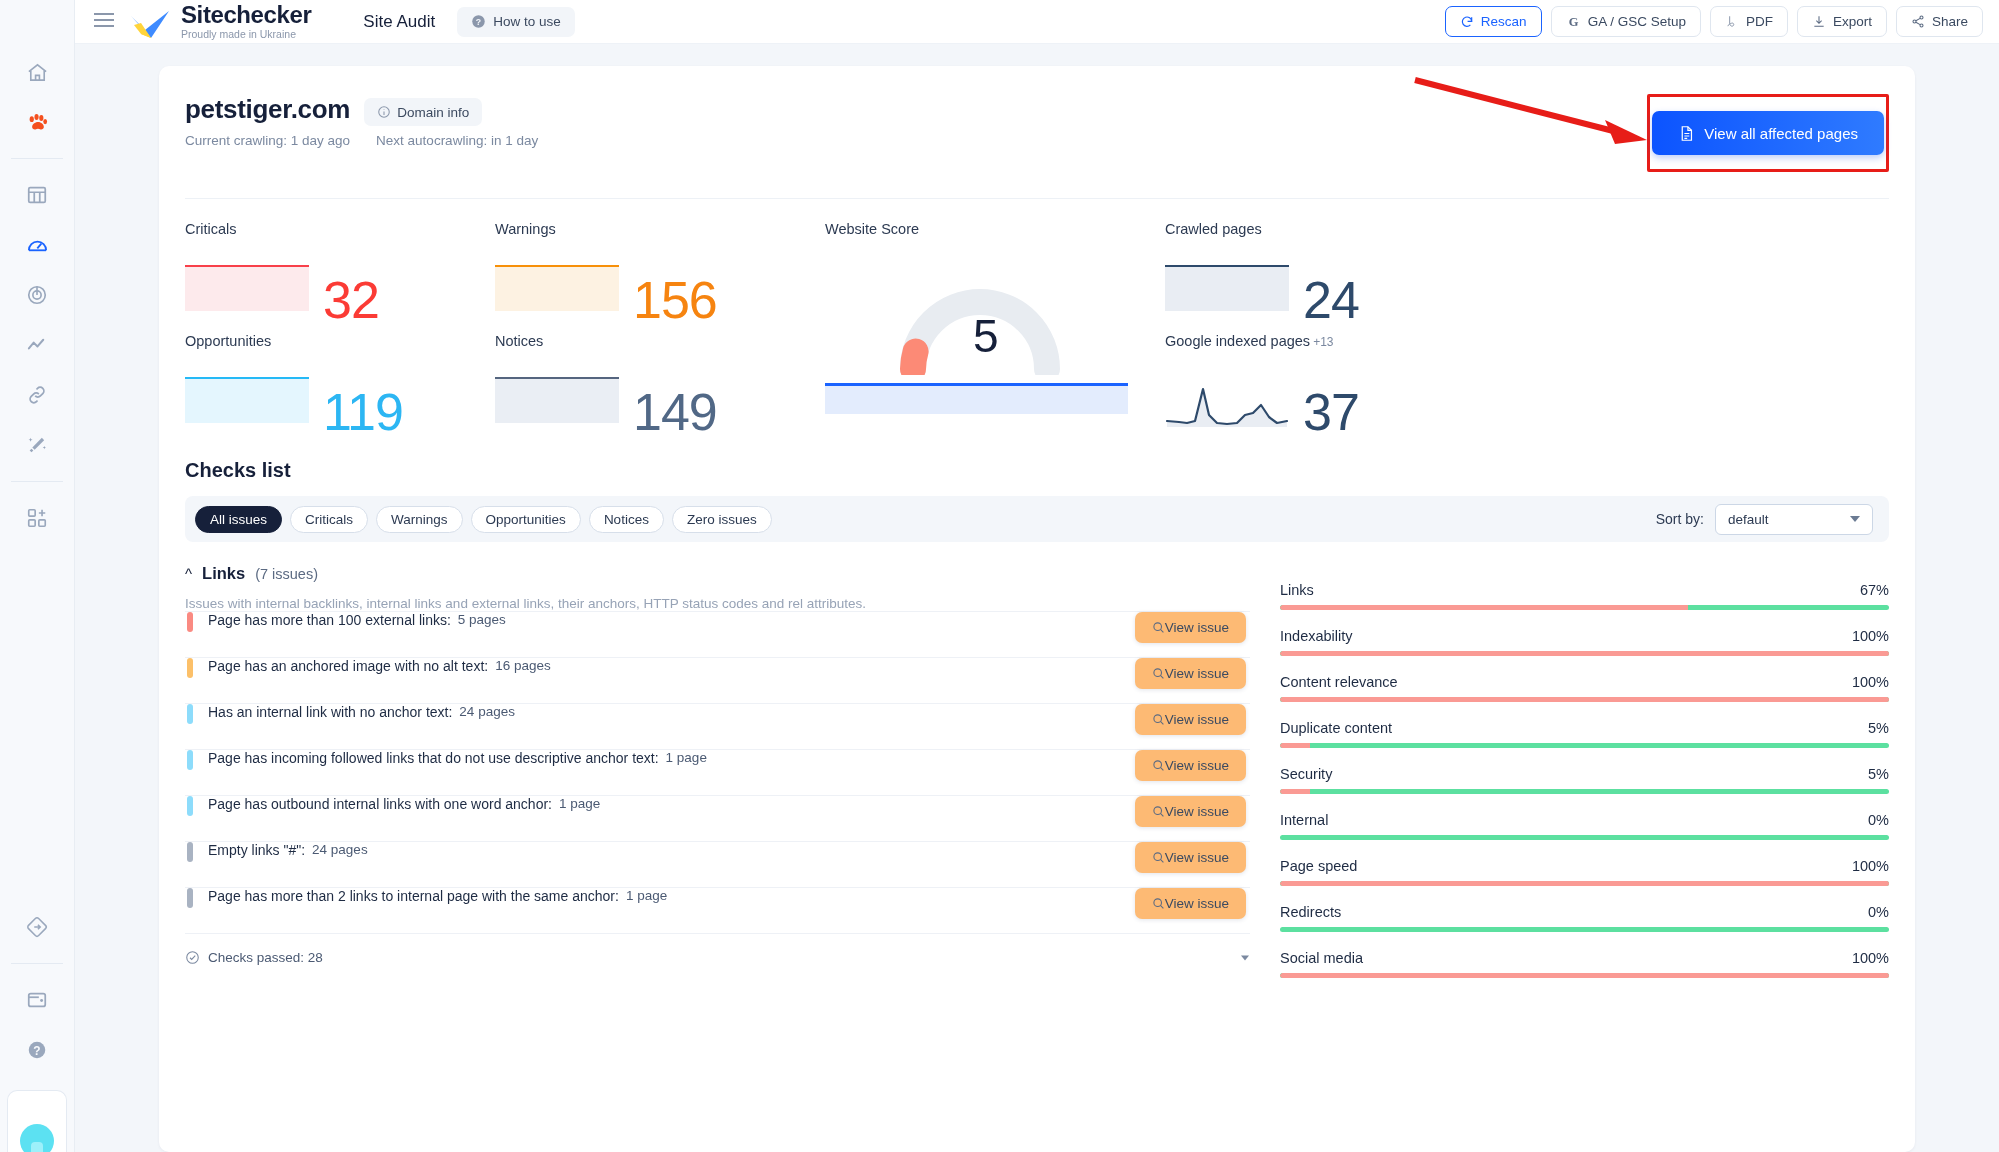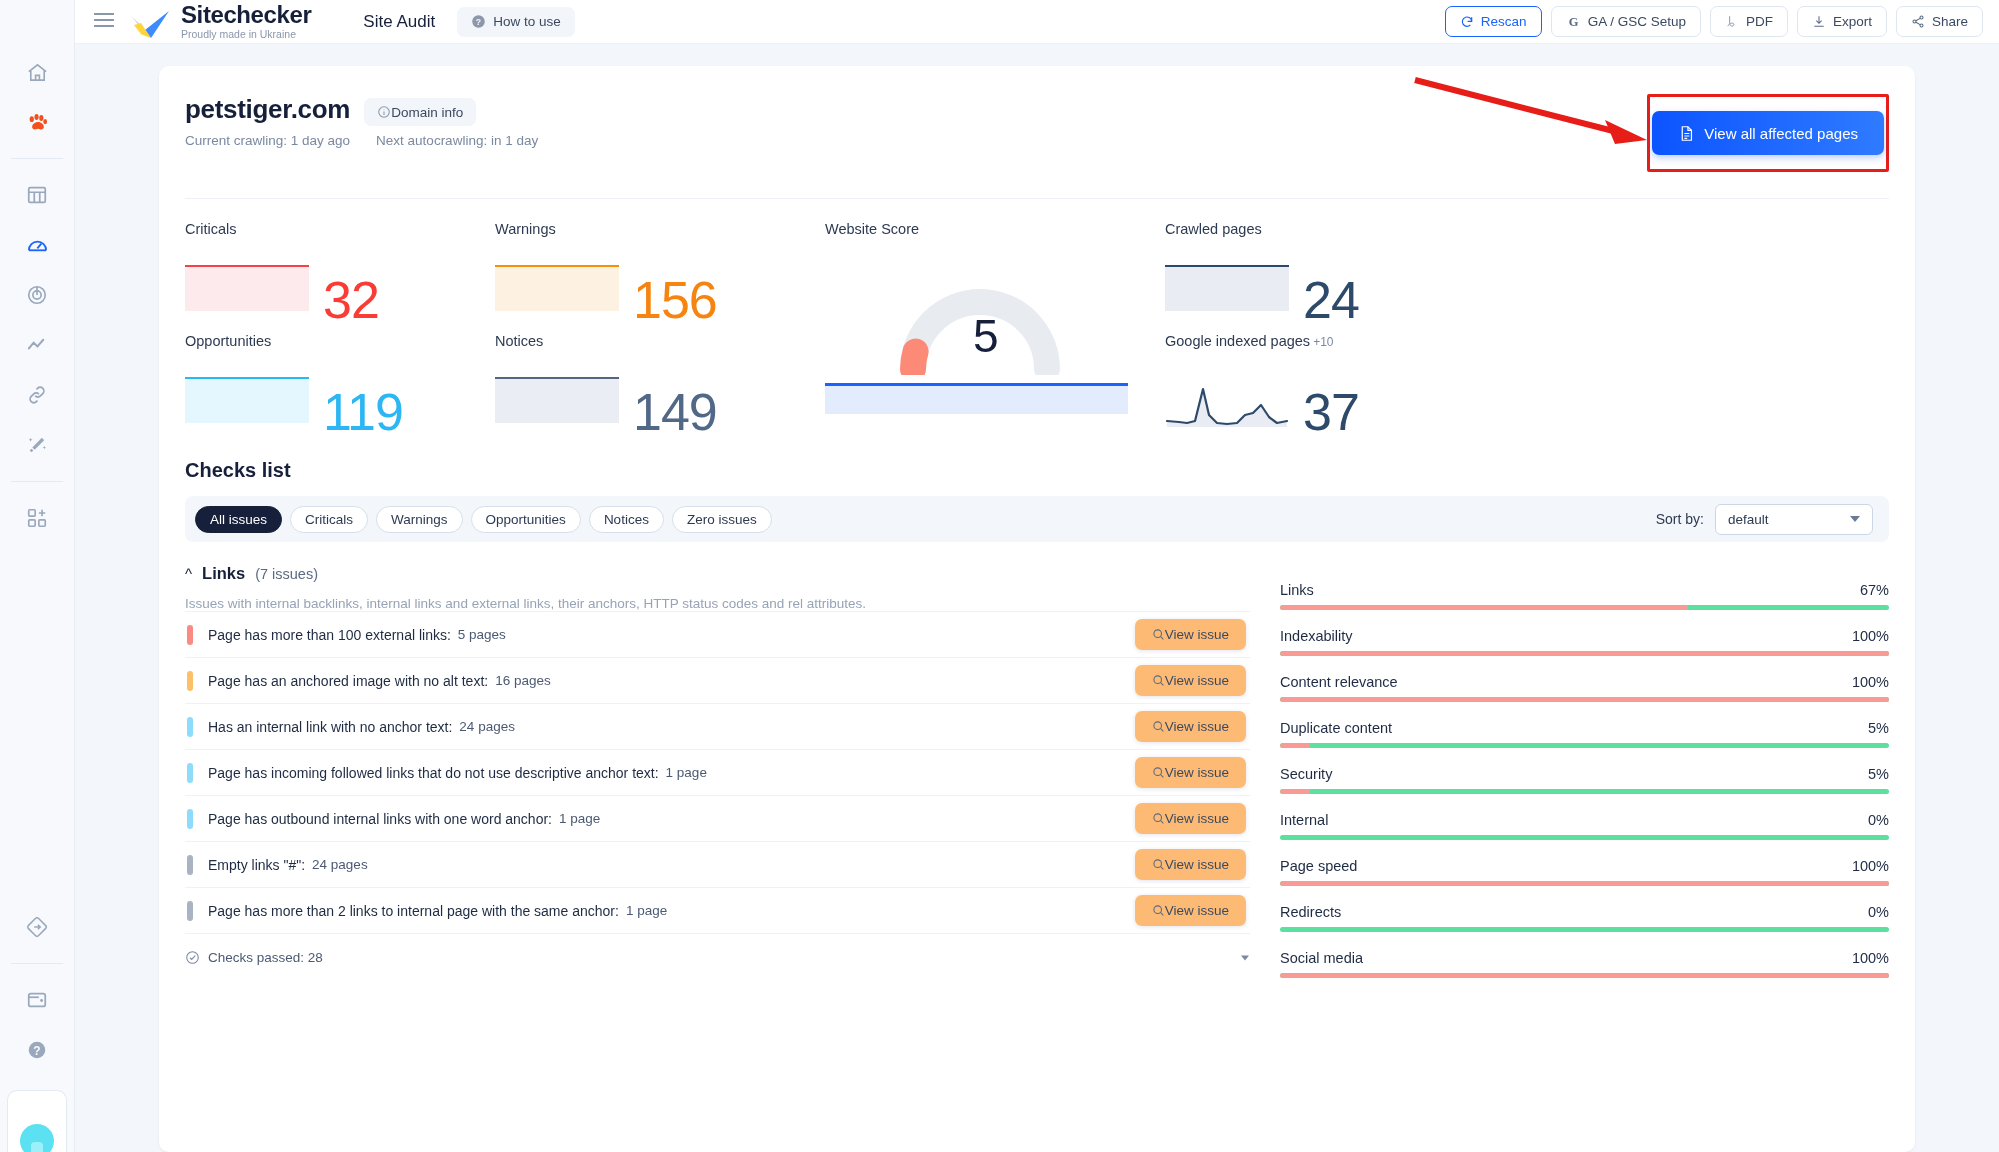--- a/index.html
+++ b/index.html
@@ -93,21 +93,21 @@
     box-shadow: 0 1px 3px rgba(26,42,74,.06);
     padding: 0 26px; height: 100%;
   }
 
   
   .dom-row { display: flex; align-items: flex-start; padding-top: 28px; }
   .dom-name { font-size: 26px; font-weight: 700; color: #16203a; letter-spacing: -0.3px; }
   .dom-info {
     margin-left: 14px; margin-top: 4px; height: 28px;
     background: #f2f5f9; border-radius: 7px;
-    display: inline-flex; align-items: center; gap: 0;
+    display: inline-flex; align-items: center; gap: 6px;
     padding: 0 13px; font-size: 13.5px; color: #3c4a60;
   }
   .dom-meta { margin-top: 7px; display: flex; gap: 26px; font-size: 13.5px; color: #7b89a0; }
 
   .cta-wrap { margin-left: auto; position: relative; }
   .cta-hl { border: 3px solid #e71d18; padding: 14px 2px; border-radius: 2px; }
   .cta {
     background: linear-gradient(90deg,#0c54ff 0%,#2f7bff 100%);
     color: #fff; border-radius: 7px; height: 44px;
     display: flex; align-items: center; justify-content: center; gap: 9px;
@@ -179,21 +179,21 @@
 
   .content-row { display: flex; gap: 30px; margin-top: 22px; }
   .issues-col { width: 1065px; flex: 0 0 1065px; }
   .grp-head { display: flex; align-items: center; gap: 10px; }
   .chev { color: #16203a; font-size: 15px; line-height: 1; }
   .grp-name { font-size: 16.5px; font-weight: 600; color: #16203a; }
   .grp-cnt { font-size: 14.5px; color: #5b6a82; }
   .grp-desc { font-size: 13.5px; color: #97a3b6; margin-top: 13px; }
 
   .issue {
-    display: flex; align-items: center; height: 46px;
+    display: flex; align-items: flex-start; height: 46px;
     border-top: 1px solid #eef1f6; padding-left: 2px;
   }
   .issue:first-of-type { margin-top: 16px; }
   .pip { width: 6px; height: 20px; border-radius: 3px; margin-right: 15px; flex: 0 0 6px; }
   .itxt { font-size: 14px; color: #1e2b43; font-weight: 500; }
   .ipages { font-size: 13.5px; color: #4b5a73; font-weight: 400; margin-left: 7px; }
   .viewbtn {
     margin-left: auto; height: 31px; background: #fdba74;
     border-radius: 7px; box-shadow: 0 1px 4px rgba(30,50,90,.13);
     display: flex; align-items: center; gap: 0;
@@ -482,21 +482,21 @@
           <div>
             <div class="mlabel">Notices</div>
             <div class="mbody">
               <div class="bar note"></div>
               <div class="mnum note">149</div>
             </div>
           </div>
 
           <div>
             <div class="mlabel">
-              <span>Google indexed pages</span><span class="plus">+10</span>
+              <span>Google indexed pages</span><span class="plus">+13</span>
             </div>
             <div class="mbody">
               <svg class="spark" width="124" height="52" viewBox="0 0 124 52">
                 <path d="M2 44 L14 45 L22 46 L30 44 L38 12 L44 38 L52 46 L62 47 L72 46 L80 38 L88 36 L96 28 L104 40 L112 46 L122 44 L122 50 L2 50 Z" fill="#e9edf3"></path>
                 <path d="M2 44 L14 45 L22 46 L30 44 L38 12 L44 38 L52 46 L62 47 L72 46 L80 38 L88 36 L96 28 L104 40 L112 46 L122 44" fill="none" stroke="#2e4a6b" stroke-width="2.2" stroke-linejoin="round" stroke-linecap="round"></path>
               </svg>
               <div class="mnum dark">37</div>
             </div>
           </div>
         </div>

